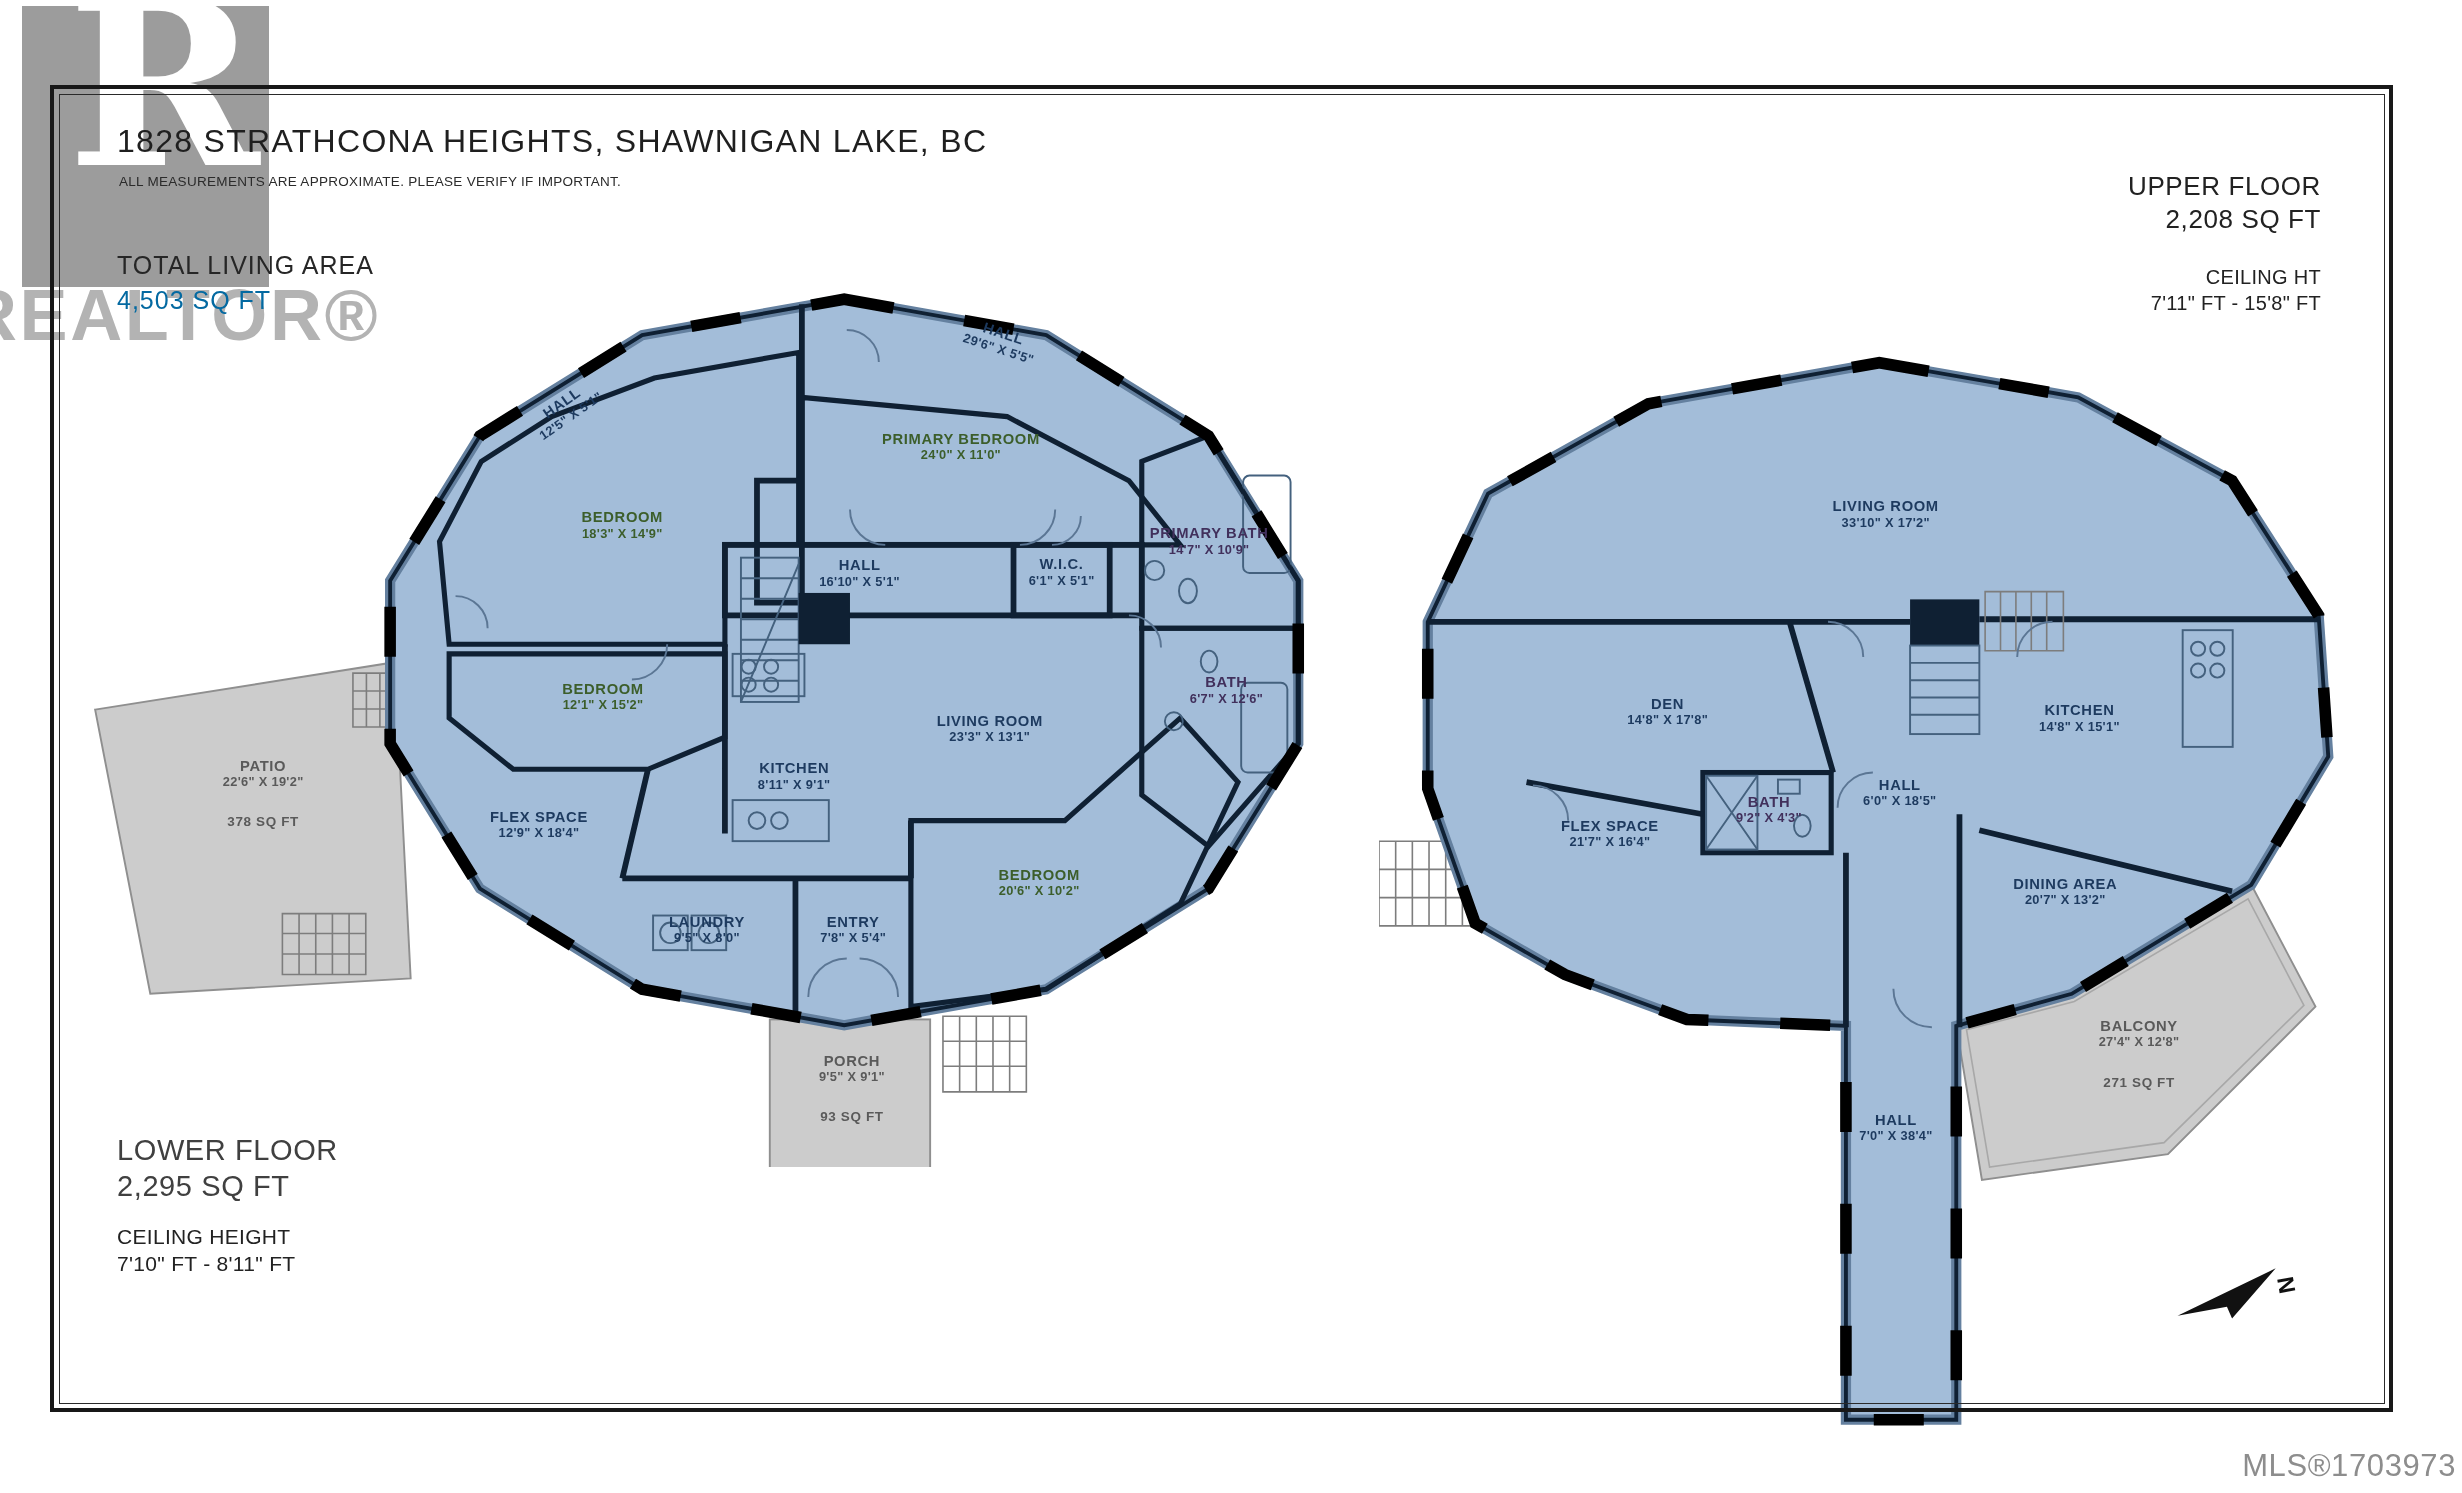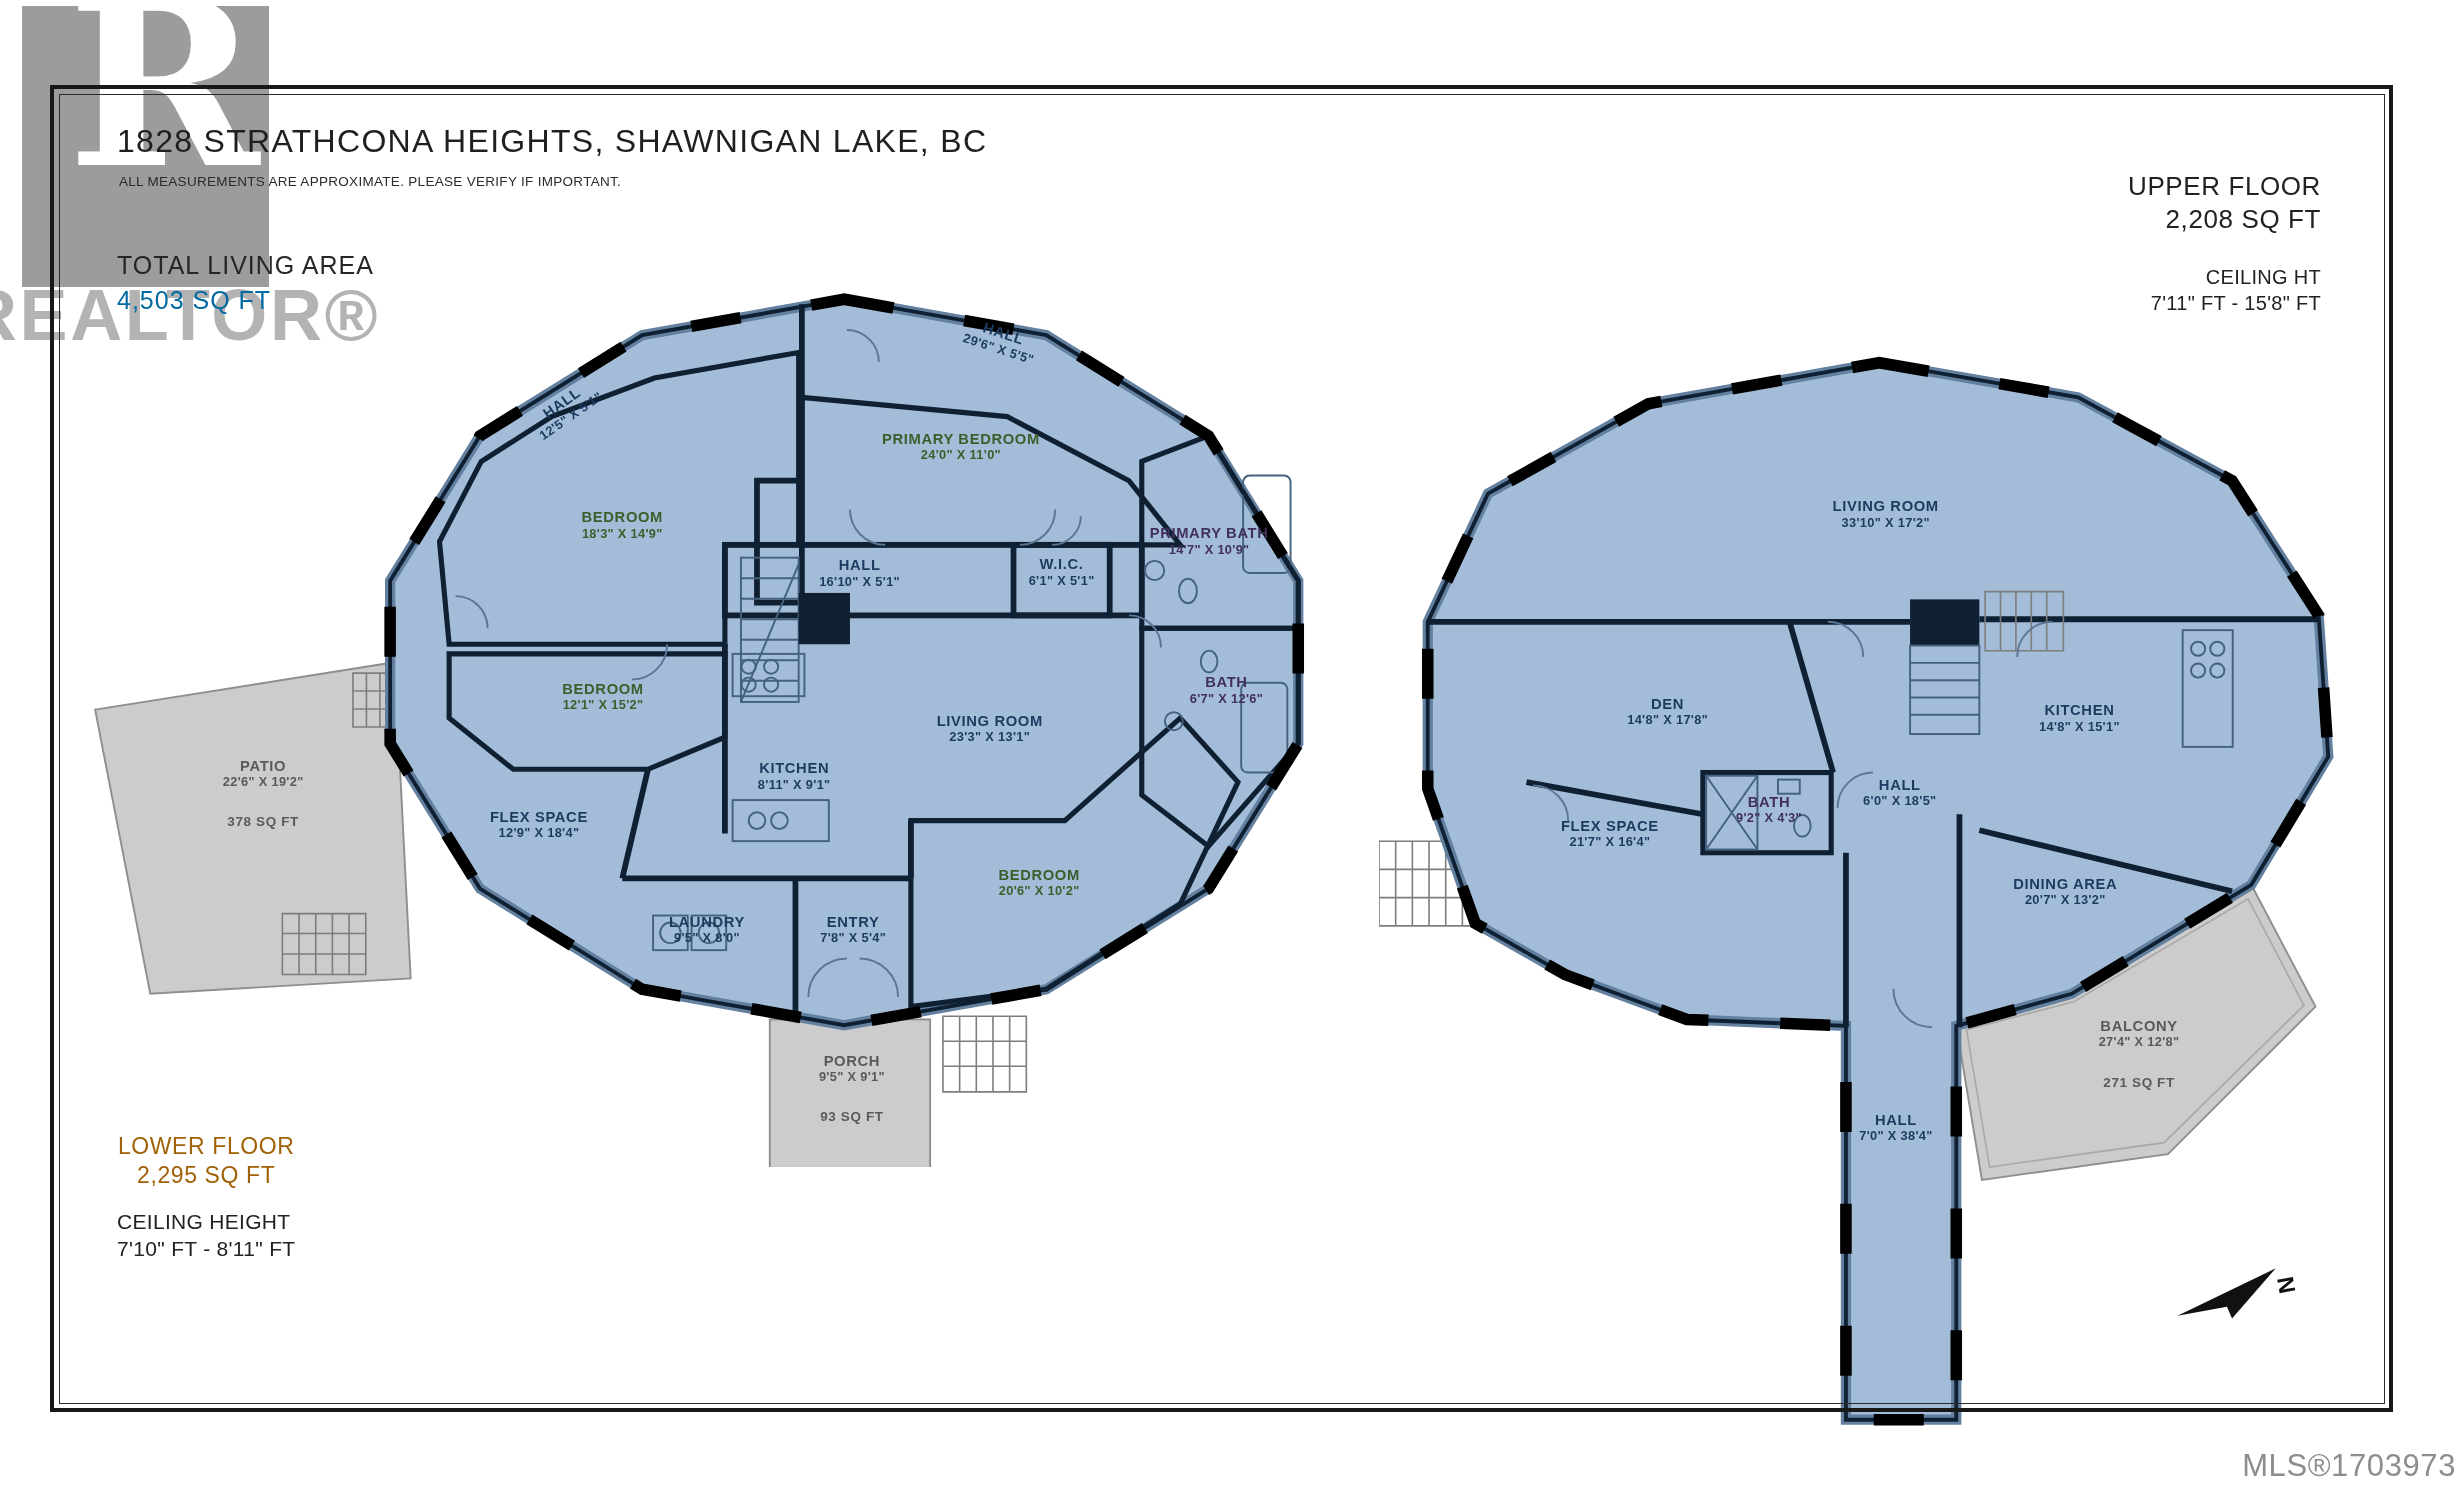--- a/index.html
+++ b/index.html
@@ -14,21 +14,21 @@
   #frame{left:50px;top:85px;width:2335px;height:1319px;border:4.5px solid #181818;z-index:3;pointer-events:none;}
   #frame::after{content:"";position:absolute;left:4.5px;top:4.5px;right:4.5px;bottom:4.5px;border:1.3px solid #2a2a2a;}
   #title{left:117px;top:123px;font-size:32px;letter-spacing:1.3px;font-weight:500;color:#1f1f1f;z-index:4;}
   #disclaimer{left:119px;top:174px;font-size:13.5px;letter-spacing:0.3px;color:#2b2b2b;z-index:4;}
   #total-label{left:117px;top:251px;font-size:25px;letter-spacing:1px;color:#262626;z-index:4;text-align:center;}
   #total-value{left:117px;top:286px;font-size:25px;letter-spacing:1px;color:#0369a1;z-index:4;}
   #upper-block{left:2039px;top:170px;width:282px;text-align:right;z-index:4;}
   #upper-block .big{font-size:26px;letter-spacing:0.6px;color:#222;line-height:1.25;}
   #upper-block .small{font-size:20px;letter-spacing:0.3px;color:#222;line-height:1.3;margin-top:29px;}
   #lower-block{left:117px;top:1132px;z-index:4;}
-  #lower-block .big{font-size:23px;letter-spacing:0.6px;color:#a16207;line-height:1.25;text-align:center;}
+  #lower-block .big{font-size:29px;letter-spacing:0.6px;color:#404040;line-height:1.25;}
   #lower-block .small{font-size:21px;letter-spacing:0.3px;color:#222;line-height:1.3;margin-top:18px;}
   #mls{left:2225px;top:1448px;width:231px;text-align:right;font-size:31px;color:#8d8d8d;letter-spacing:0.6px;z-index:4;}
   svg{position:absolute;z-index:2;}
   .wallstroke{stroke:#0f2033;stroke-width:8;fill:none;}
   .winband{stroke:#64809f;stroke-width:16;}
   .edge{stroke:#0f2033;stroke-width:6;fill:none;}
   .walldash{stroke:#000;stroke-width:18;fill:none;stroke-dasharray:78 112;}
   .iwall{stroke:#0f2033;stroke-width:9;fill:none;}
   .fixture{stroke:#44617e;stroke-width:3;fill:none;}
   .door{stroke:#5b7694;stroke-width:3;fill:none;}

